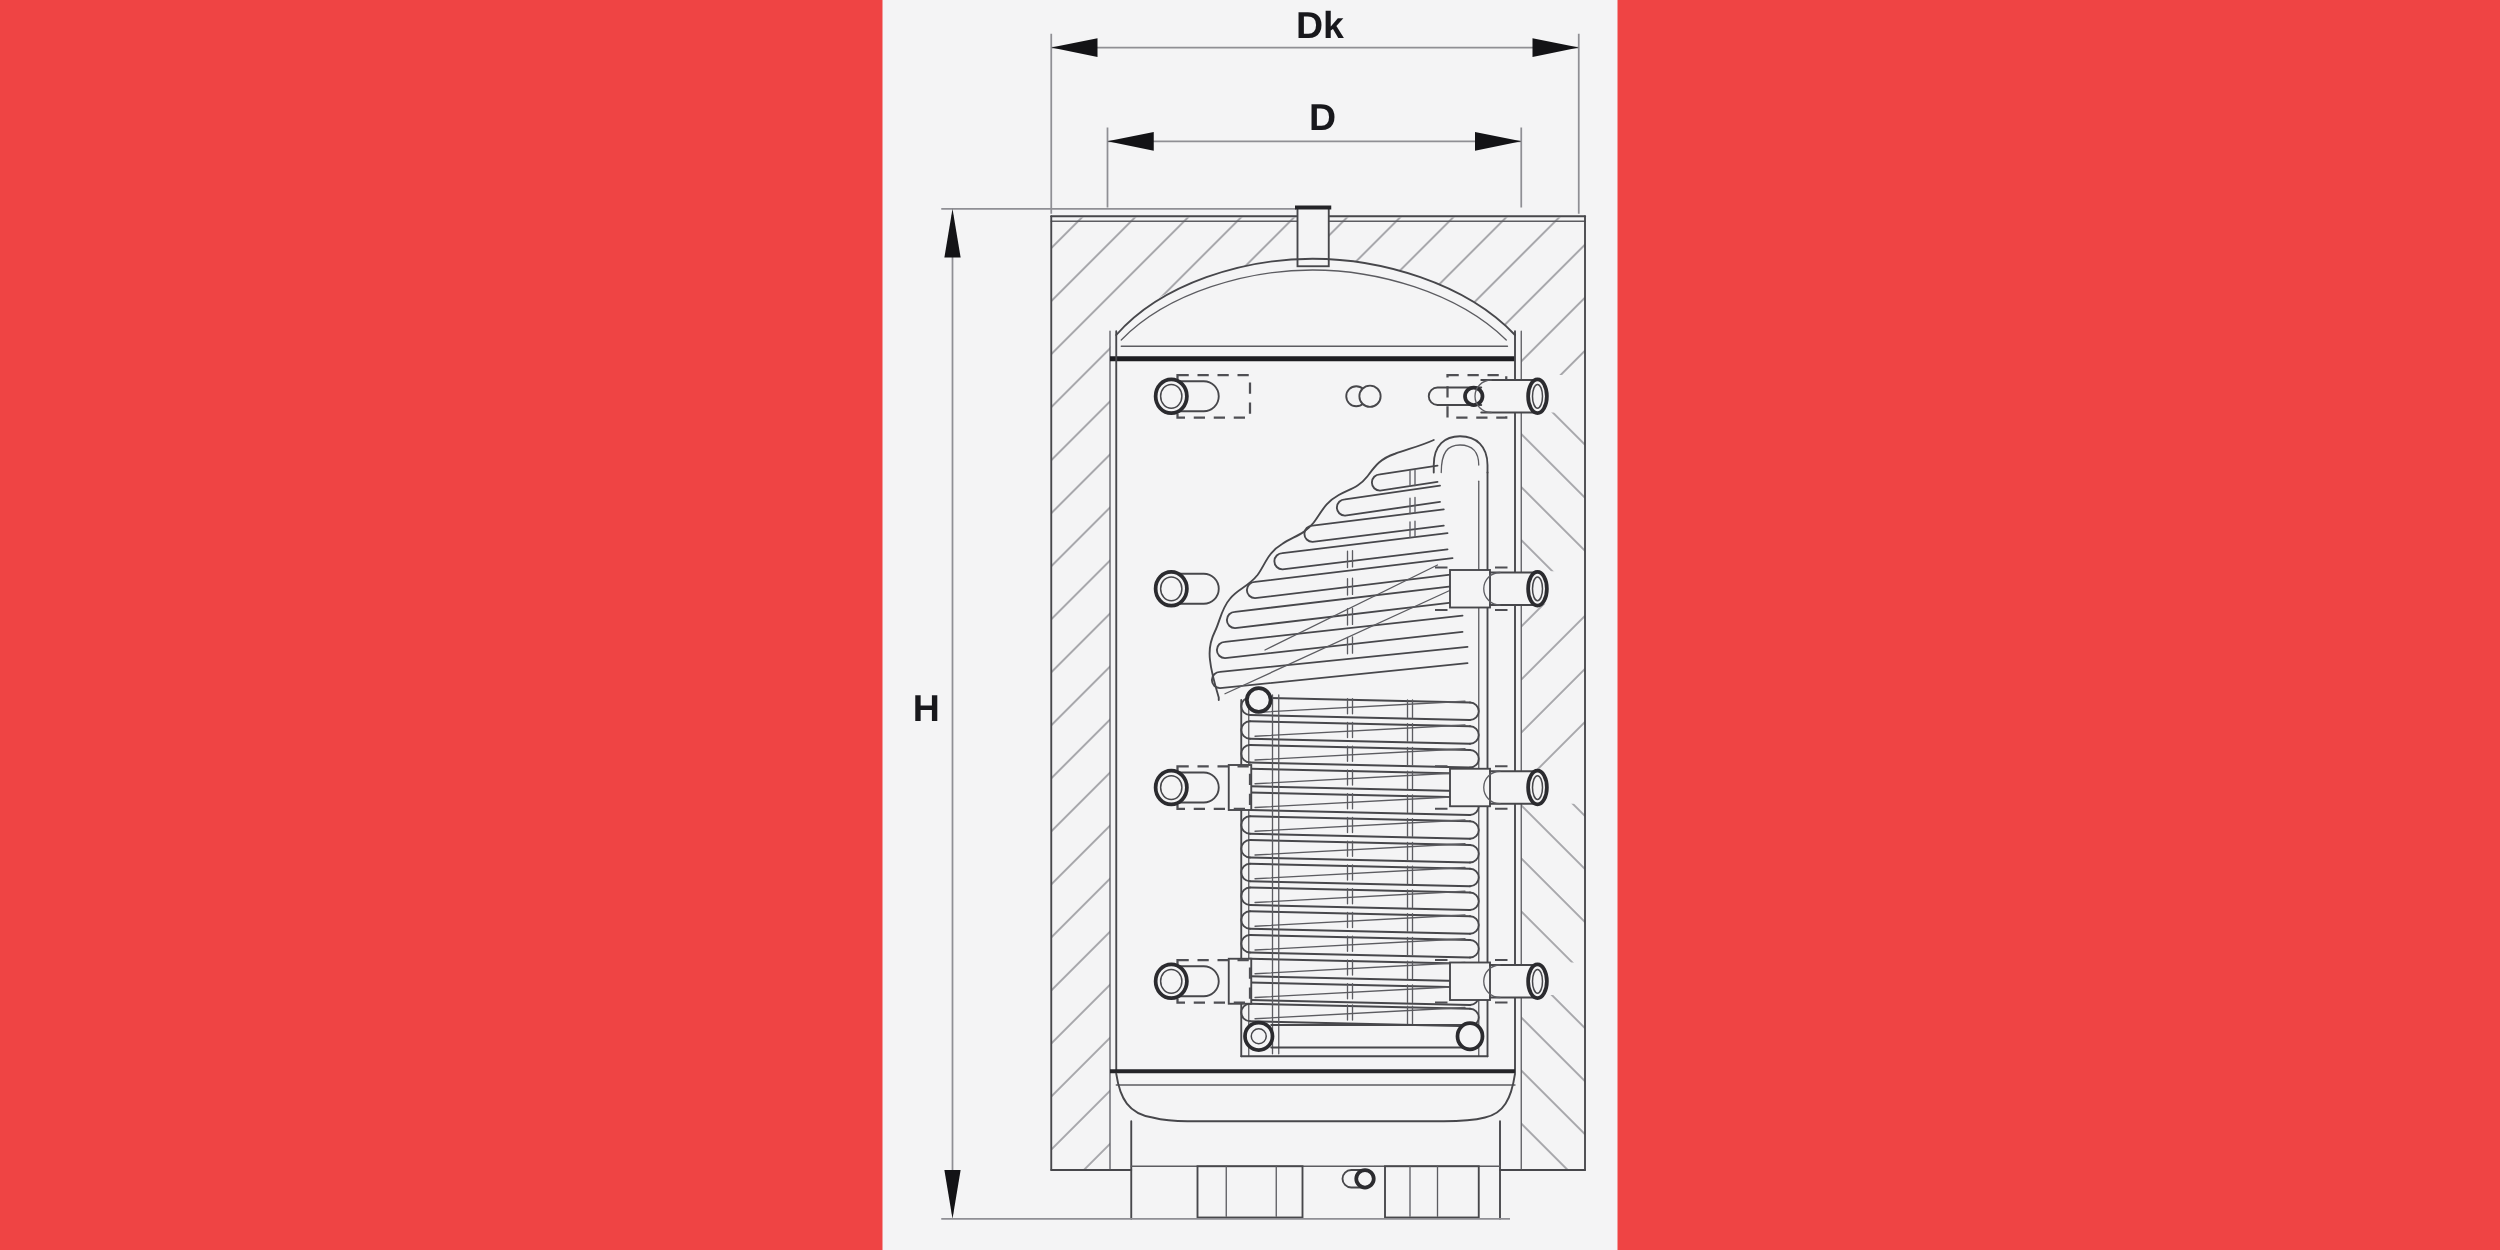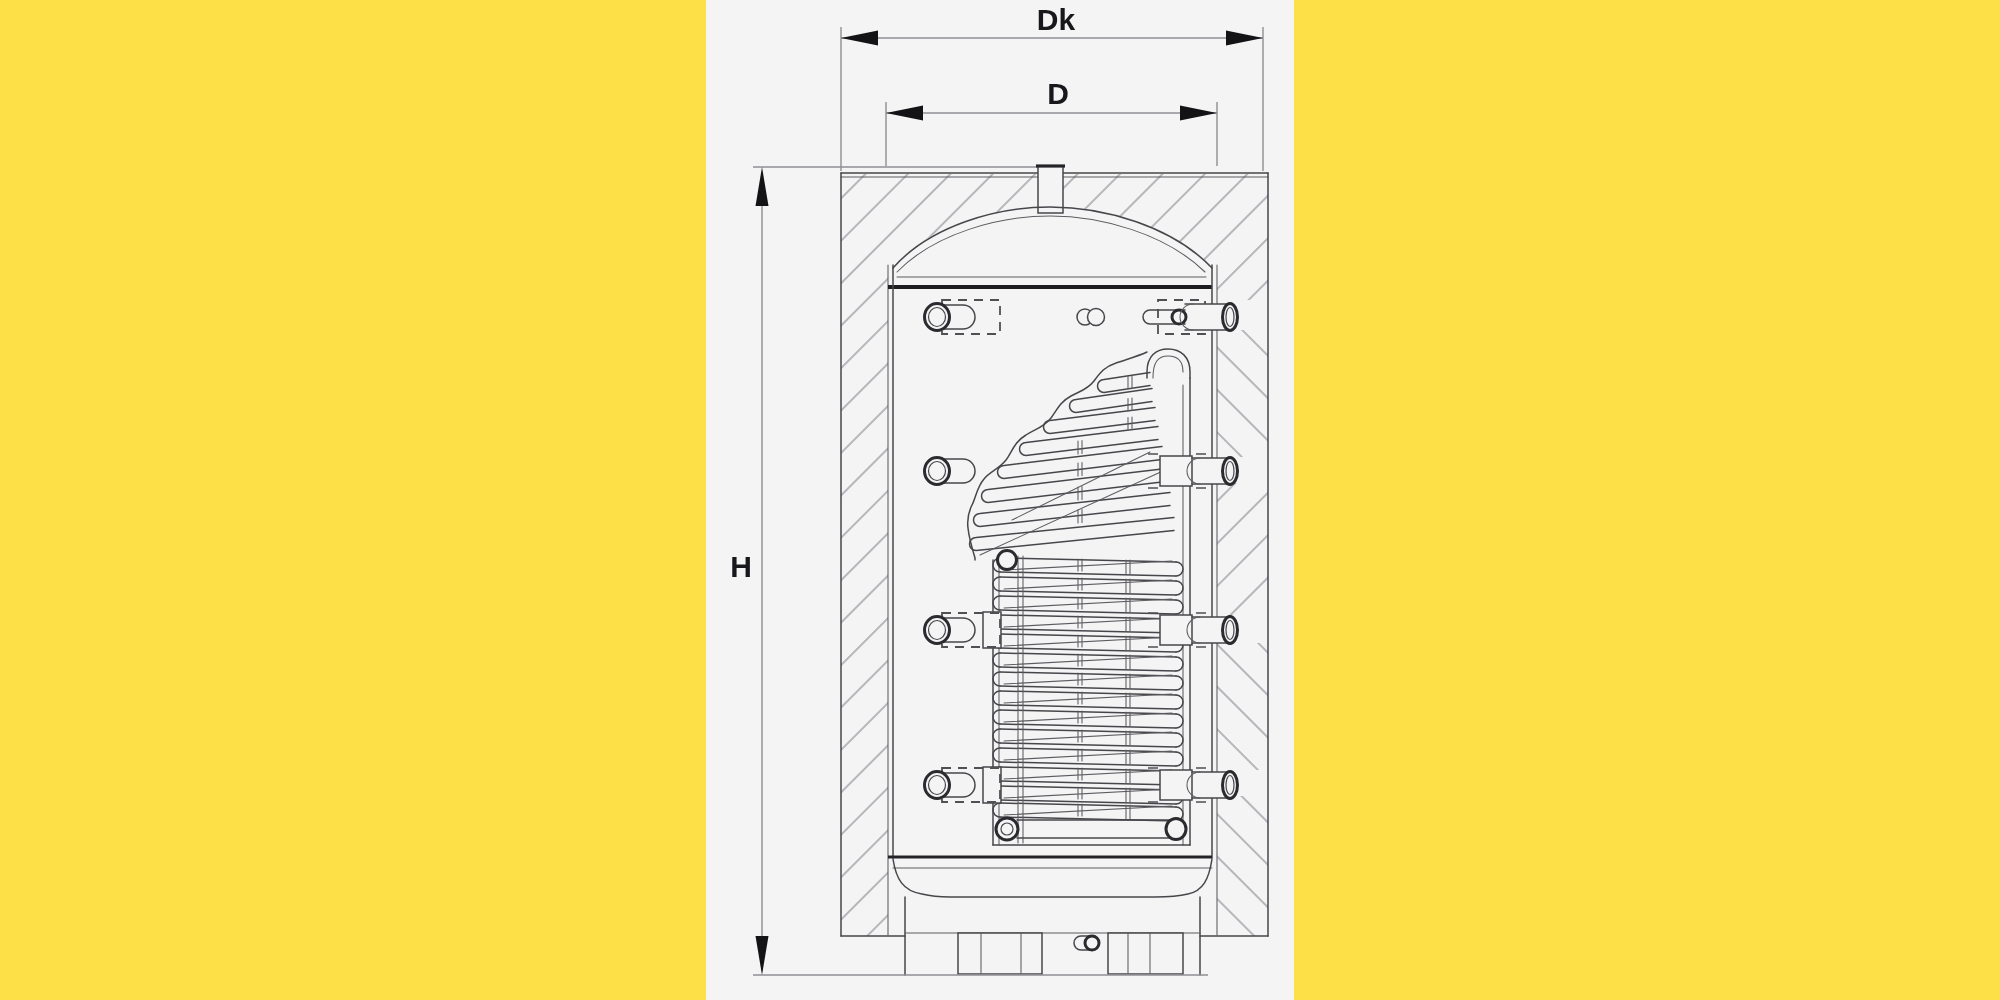--- a/index.html
+++ b/index.html
@@ -1,16 +1,16 @@
 <!DOCTYPE html>
 <html><head>
 <meta charset="utf-8">
 <style>
   html,body{margin:0;padding:0;background:#ffffff;}
-  .stage{position:relative;width:2000px;height:1000px;background:#fde047;overflow:hidden;
+  .stage{position:relative;width:2000px;height:1000px;background:#ef4444;overflow:hidden;
          font-family:"Liberation Sans",sans-serif;}
   .panel{position:absolute;left:706px;top:0;width:588px;height:1000px;background:#f4f4f5;}
   svg.drawing{position:absolute;left:0;top:0;}
 
   .ln{fill:none;stroke:#47474b;stroke-width:1.5;stroke-linecap:round}
   .lnt{fill:none;stroke:#5c5c61;stroke-width:1.05;stroke-linecap:round}
   .weld{fill:none;stroke:#1d1d21;stroke-width:4;stroke-linecap:butt}
   .weld2{fill:none;stroke:#242428;stroke-width:3.2;stroke-linecap:butt}
   .dim{fill:none;stroke:#8f8f94;stroke-width:1.4}
   .dsh{fill:none;stroke:#4f4f54;stroke-width:1.8;stroke-dasharray:9 7}

